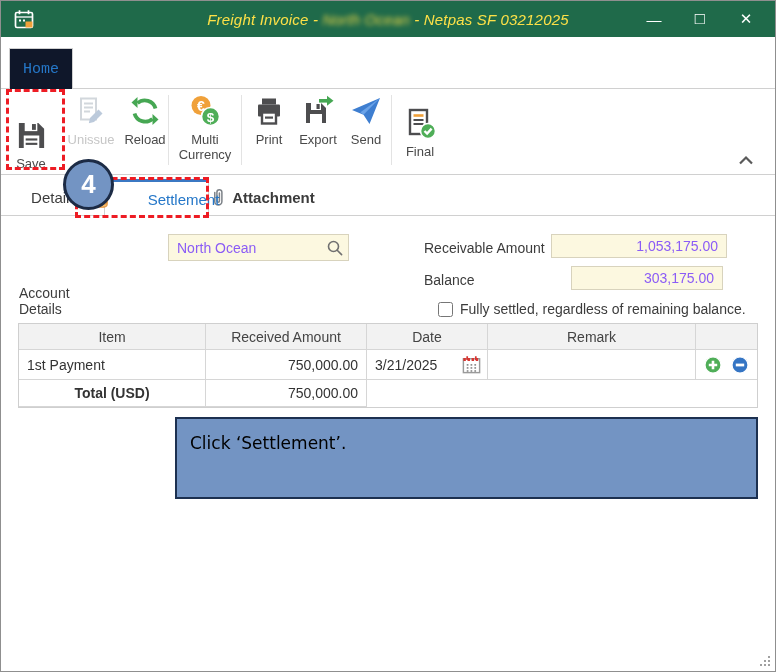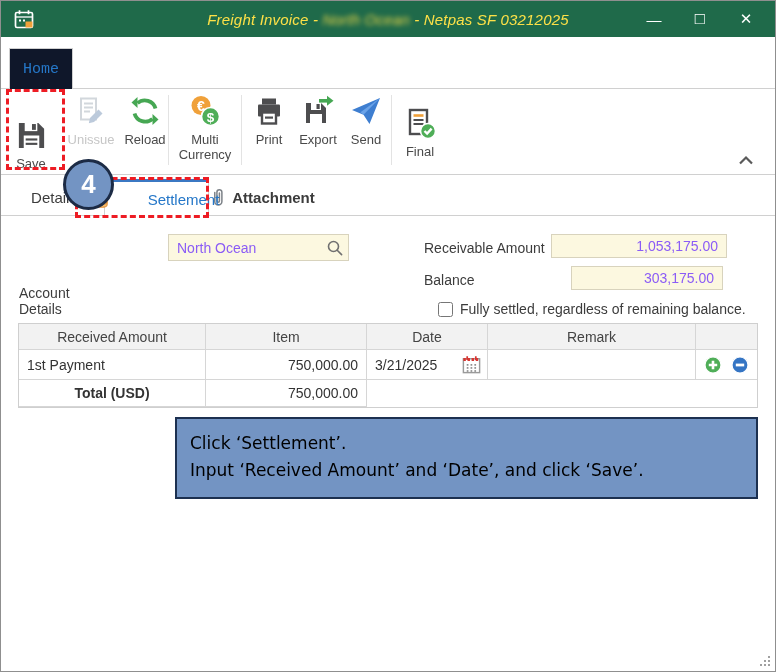--- a/index.html
+++ b/index.html
@@ -315,22 +315,22 @@
   <div class="yfield bal-wrap">
     <input class="num-input" value="303,175.00" style="">
   </div>
 
   <span class="flabel" style="left:18px;top:300px;">Details</span>
   <input type="checkbox" class="chk" style="">
   <span class="flabel" style="left:459px;top:300px;">Fully settled, regardless of remaining balance.</span>
 
   <div class="grid">
     <div class="grow ghead">
+      <div class="gcell">Item</div>
       <div class="gcell">Received Amount</div>
-      <div class="gcell">Item</div>
       <div class="gcell">Date</div>
       <div class="gcell">Remark</div>
       <div class="gcell"></div>
     </div>
     <div class="grow gbody">
       <div class="gcell">1st Payment</div>
       <div class="gcell gnum">750,000.00</div>
       <div class="gcell gdate">
         <span>3/21/2025</span>
         <span class="dateicon">
@@ -370,21 +370,20 @@
     </div>
     <div class="grow gtotal">
       <div class="gcell tlabel">Total (USD)</div>
       <div class="gcell gnum tval">750,000.00</div>
       <div class="gcell tempty" style="grid-column:3 / 6;"></div>
     </div>
   </div>
 
   <div class="annotation">
     <div>Click ‘Settlement’.</div>
-    <div>Input ‘Received Amount’ and ‘Date’, and click ‘Save’.</div>
   </div>
 
   <span class="grip">
     <svg width="13" height="13" viewBox="0 0 13 13">
       <g fill="#a0a0a0">
         <rect x="10" y="10" width="2" height="2"></rect>
           <rect x="10" y="6" width="2" height="2"></rect>
           <rect x="10" y="2" width="2" height="2"></rect>
         <rect x="6" y="10" width="2" height="2"></rect>
           <rect x="6" y="6" width="2" height="2"></rect>

